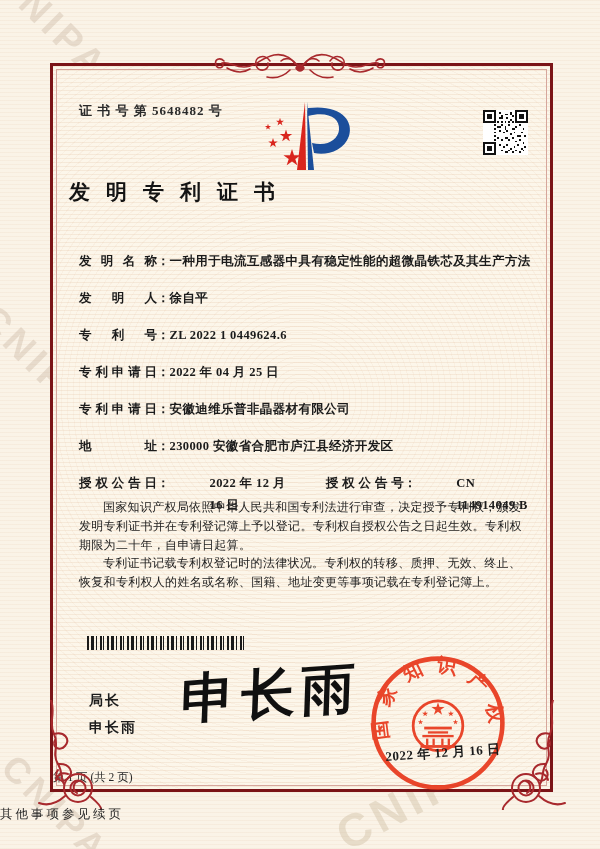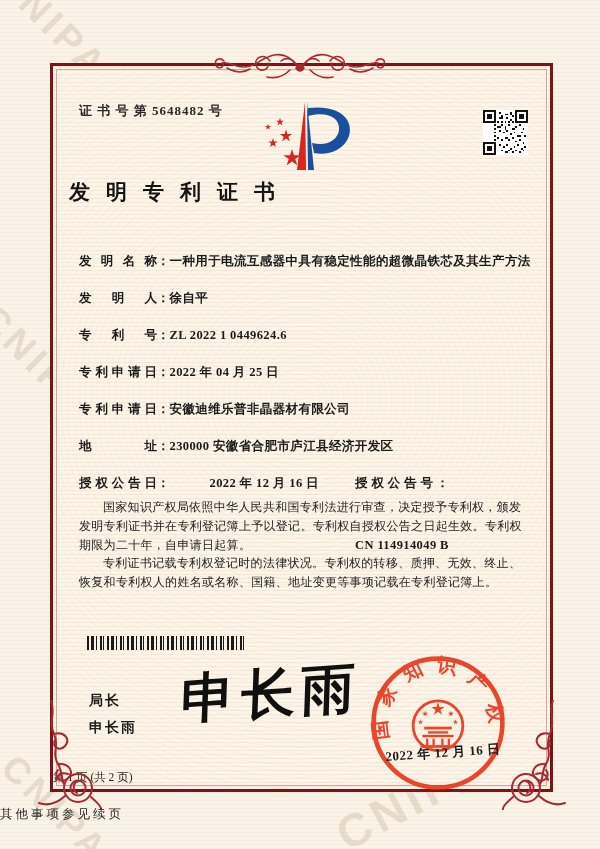--- a/index.html
+++ b/index.html
@@ -16,21 +16,21 @@
            repeating-radial-gradient(circle at 50% 46%,rgba(210,150,110,.07) 0 1px,transparent 1px 6px);}
   .frame-inner-line{position:absolute;inset:3px;border:1px solid #d6a69c;pointer-events:none;}
   .cert-no{position:absolute;left:26px;top:36px;font-size:13px;font-weight:bold;color:#2a2a2a;letter-spacing:1px;}
   .logo{position:absolute;left:50%;top:30px;transform:translateX(-50%);}
   .qr{position:absolute;right:22px;top:44px;width:45px;height:45px;background:#fff;}
   .title{position:absolute;left:0;right:0;top:112px;margin:0;text-align:left;font-size:21px;
          font-weight:600;color:#141414;letter-spacing:16px;text-indent:16px;}
   .fields{position:absolute;left:26px;right:16px;top:184px;font-size:12.5px;color:#1b1b1b;}
   .frow{display:flex;line-height:22px;margin-bottom:15px;white-space:nowrap;}
   .fpair{display:flex;gap:40px;}
-  .fpair.second{margin-left:36px;flex-direction:column;}
+  .fpair.second{margin-left:24px;}
   .flabel{font-weight:bold;display:flex;flex:none;justify-content:space-between;}
   .jlabel{display:inline-block;width:78px;text-align:justify;text-align-last:justify;}
   .fvalue{font-weight:bold;letter-spacing:.4px;white-space:normal;}
   .paras{position:absolute;left:26px;right:18px;top:432px;font-size:12px;line-height:18.8px;color:#222;}
   .paras p{margin:0;text-indent:2em;letter-spacing:.3px;}
   .barcode{position:absolute;left:34px;top:570px;width:158px;height:14px;
     background:repeating-linear-gradient(90deg,#1a1a1a 0 2px,transparent 2px 4px,#1a1a1a 4px 7px,
       transparent 7px 9px,#1a1a1a 9px 10px,transparent 10px 13px,#1a1a1a 13px 15px,
       transparent 15px 16px,#1a1a1a 16px 17px,transparent 17px 20px);}
   .officer{position:absolute;left:36px;top:626px;font-size:14px;font-weight:bold;color:#1d1d1d;

